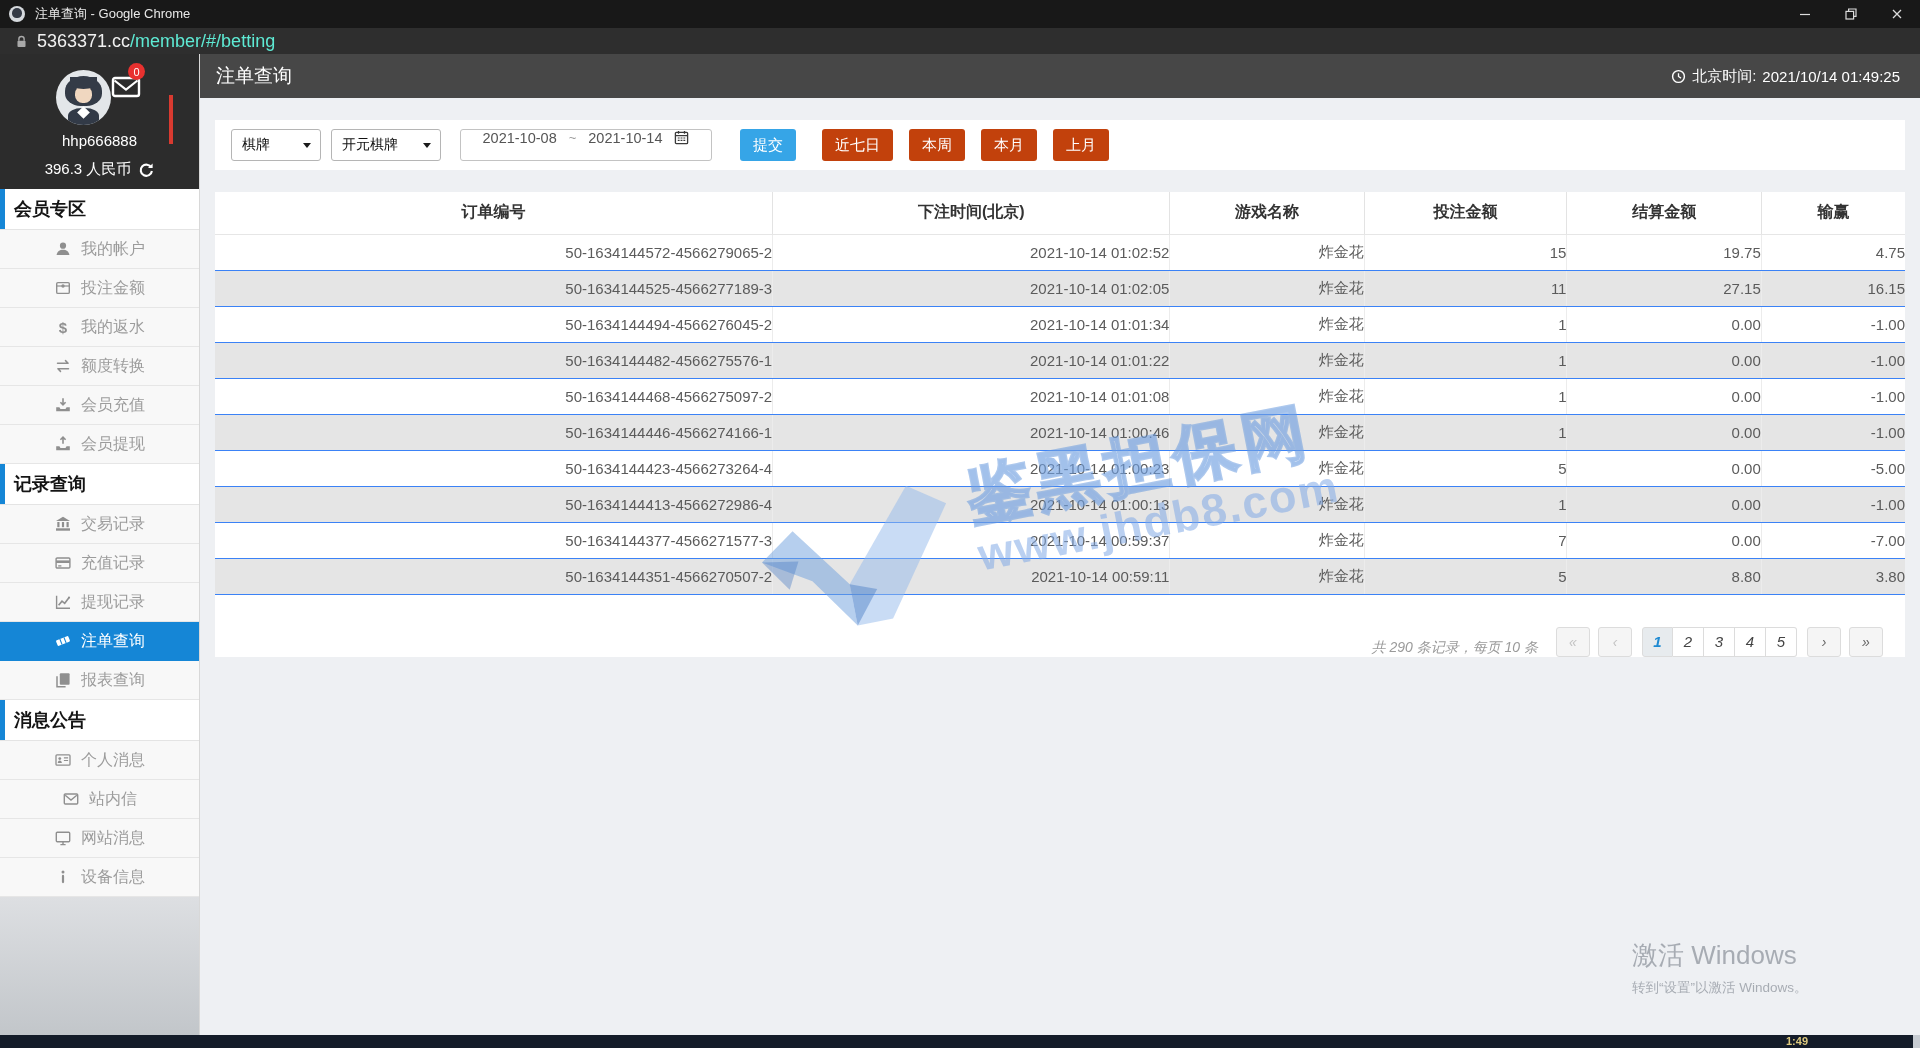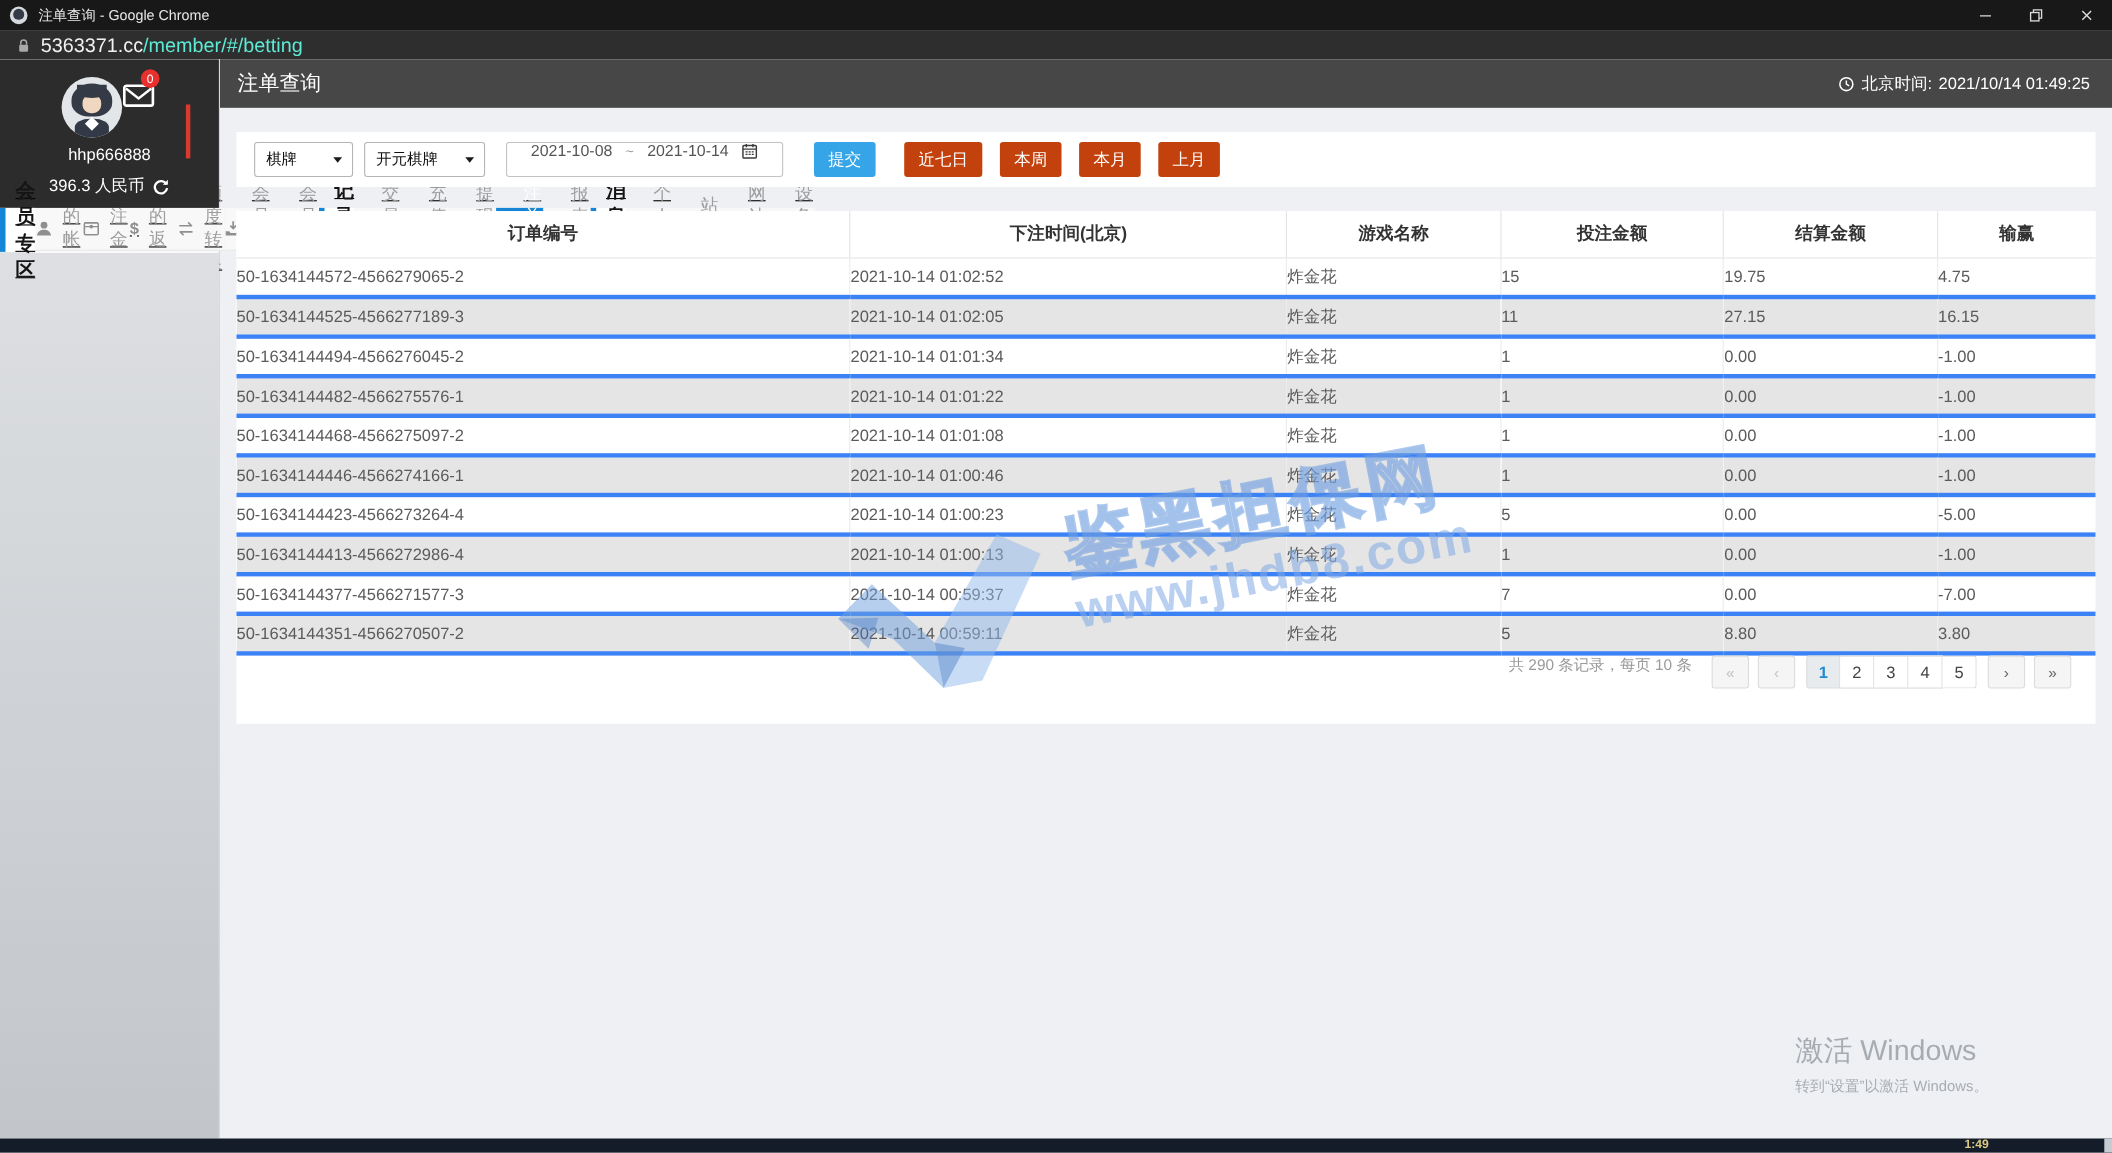--- a/index.html
+++ b/index.html
@@ -30,21 +30,21 @@
   .avatar .bang { position:absolute; left:14px; top:7px; width:27px; height:12px; background:#343b47; border-radius:0 0 60% 60%; }
   .avatar .suit { position:absolute; left:12px; top:38px; width:31px; height:17px; background:#323a47; border-radius:45% 45% 0 0; }
   .avatar .collar { position:absolute; left:23px; top:38px; width:9px; height:9px; background:#fff; transform:rotate(45deg); }
   .profile-mail { position:absolute; left:111px; top:21px; }
   .mail-badge { position:absolute; left:128px; top:9px; min-width:17px; height:17px; border-radius:9px; background:#e8312f; color:#fff; font-size:11px; display:flex; align-items:center; justify-content:center; padding:0 4px; }
   .red-marker { position:absolute; right:26px; top:41px; width:4px; height:49px; background:#d93a30; }
   .profile-name { position:absolute; top:78px; width:100%; text-align:center; color:#fff; font-size:15px; }
   .profile-balance { position:absolute; top:106px; width:100%; display:flex; justify-content:center; align-items:center; gap:7px; color:#fff; font-size:15px; }
 
   
-  .menu { display:flex; flex-direction:row;text-decoration:underline; }
+  .menu { display:flex; flex-direction:column; }
   .section-header { height:41px; background:#fff; border-bottom:1px solid #e4e4e4; display:flex; align-items:center; padding-left:14px; font-size:18px; font-weight:bold; color:#141414; position:relative; }
   .section-bar { position:absolute; left:0; top:0; width:5px; height:100%; background:#1586d6; }
   .menu-item { height:39px; background:#f8f8f8; border-bottom:1px solid #e6e6e6; display:flex; align-items:center; justify-content:center; gap:9px; font-size:16px; color:#9c9c9c; cursor:pointer; }
   .menu-item .mi-icon { width:18px; height:16px; display:flex; align-items:center; justify-content:center; color:#8f8f8f; font-size:15px; font-weight:bold; }
   .menu-item.active { background:#1586d6; color:#fff; border-bottom-color:#1586d6; }
   .menu-item.active .mi-icon { color:#fff; }
   .sidebar-fill { flex:1; background:linear-gradient(180deg,#dddfe2 0%,#c2c6ca 100%); }
 
   
   .page-header { height:44px; background:#474747; color:#fff; display:flex; align-items:center; padding:0 20px 0 16px; flex-shrink:0; }
@@ -62,26 +62,26 @@
   .btn { height:32px; border:none; border-radius:3px; color:#fff; font-size:15px; display:flex; align-items:center; padding:0 13px; cursor:pointer; font-family:inherit; }
   .btn-submit { background:#36a5e7; margin-left:28px; }
   .btn-quick { background:#c2410c; margin-left:16px; }
   .btn-quick.first { margin-left:26px; }
 
   
   .table-card { background:#fff; }
   table { width:100%; border-collapse:collapse; table-layout:fixed; }
   th { height:42px; font-size:16px; font-weight:bold; color:#333; background:#fff; border-right:1px solid #e3e3e3; border-bottom:1px solid #e6e6e6; }
   th:last-child { border-right:none; }
-  td { height:36px; text-align:left; font-size:15px; color:#5b5b5b; border-right:1px solid #ececec; border-bottom:4px solid #3b82f6; overflow:hidden; white-space:nowrap; }
+  td { height:36px; text-align:right; font-size:15px; color:#5b5b5b; border-right:1px solid #ececec; border-bottom:1px solid #3b82f6; overflow:hidden; white-space:nowrap; }
   td:last-child { border-right:none; }
   tr.striped td { background:#e5e5e5; }
 
   
-  .pagination { height:62px; display:flex; align-items:flex-start; justify-content:flex-end; gap:8px; padding-right:22px; font-size:14px; }
+  .pagination { height:62px; display:flex; align-items:flex-end; justify-content:flex-end; gap:8px; padding-right:22px; font-size:14px;font-style:italic; }
   .pg-summary { color:#9a9a9a; margin-right:10px; }
   .pg-btn { min-width:34px; height:30px; border:1px solid #dcdcdc; border-radius:3px; background:#f5f5f5; display:flex; align-items:center; justify-content:center; font-size:14px; cursor:pointer; }
   .pg-btn.disabled { color:#c3c3c3; }
   .pg-btn.enabled { color:#666; }
   .pg-group { display:flex; margin:0 2px; }
   .pg-page { min-width:31px; height:30px; border:1px solid #dcdcdc; border-left:none; background:#fff; color:#444; display:flex; align-items:center; justify-content:center; font-size:15px; cursor:pointer; }
   .pg-page.pg-first { border-left:1px solid #dcdcdc; border-radius:3px 0 0 3px; }
   .pg-page.pg-last { border-radius:0 3px 3px 0; }
   .pg-page.active { background:#e7ebee; color:#1f8ad2; font-weight:bold; }
 

